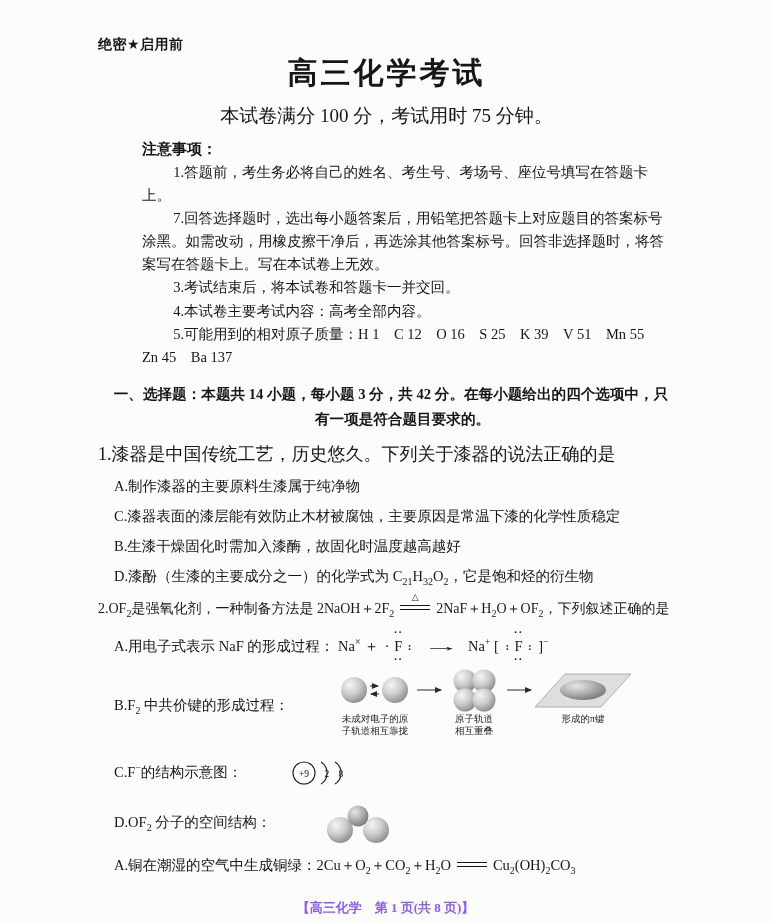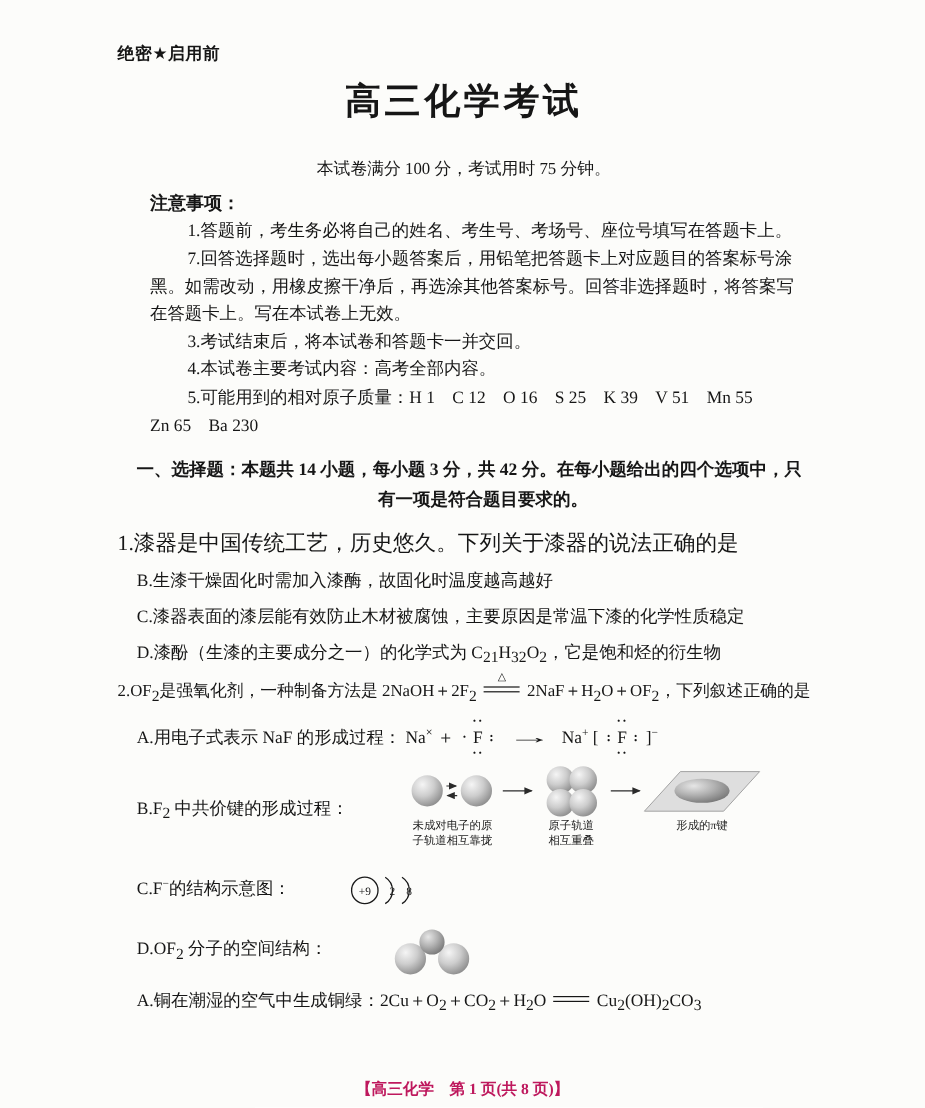--- a/index.html
+++ b/index.html
@@ -4,37 +4,37 @@
 <style>
   * { margin:0; padding:0; box-sizing:border-box; }
   html,body { background:#ffffff; }
   .page {
     width:771px; height:923px; background:#fcfcfa; color:#161616;
     font-family:"Liberation Serif","DejaVu Serif","DejaVu Sans",serif;
     position:relative; overflow:hidden; margin:0 auto;
   }
   .inner { padding:36px 96px 0 98px; }
   .classification { font-size:14px; font-weight:bold; letter-spacing:0.5px; }
-  .title { text-align:center; font-size:30px; font-weight:bold; letter-spacing:3px; margin-top:12px; line-height:1.25; }
-  .subtitle { text-align:center; font-size:14px; margin-top:28px; }
-  .notes { margin-left:27px; margin-top:8px; font-size:14.5px; line-height:1.6; }
+  .title { text-align:center; font-size:30px; font-weight:bold; letter-spacing:3px; line-height:1.25; }
+  .subtitle { text-align:center; font-size:19px; margin-top:11px; }
+  .notes { margin-left:44px; margin-top:8px; font-size:14.5px; line-height:1.6; }
   .notes-heading { font-weight:bold; font-size:15px; }
   .note { text-indent:2.15em;font-family:Liberation Serif, serif; }
   .section-heading {
     font-weight:bold; font-size:14.6px; line-height:1.72;
     margin-top:13px; margin-left:9px; padding-left:23px; text-indent:-23px;text-align:center;
   }
   .stem { font-size:18px; margin-top:9px; line-height:1.5; }
   .q2-stem { font-size:14px; white-space:nowrap; }
   .option { font-size:14.5px; margin-top:8px; margin-left:16px; line-height:1.5; }
   .option-lewis { margin-top:12px; line-height:1.9; }
   .option-flex { display:flex; align-items:center;gap:40px; }
   .option-flex .dlabel { white-space:nowrap; }
   .option-flex svg { margin-left:8px; flex:0 0 auto; }
-  sub { font-size:13px; }
+  sub { font-size:10px; }
   sup { font-size:9.5px; }
   .efx { font-size:10px; }
   .chem-eq {
     display:inline-block; position:relative; width:30px; height:5px;
     border-top:1.2px solid #161616; border-bottom:1.2px solid #161616;
     vertical-align:3px; margin:0 6px;
   }
   .chem-eq .eq-top { position:absolute; left:50%; top:-13px; transform:translateX(-50%); font-size:9px; line-height:1; }
   .lewis { position:relative; display:inline-block; margin:0 10px; padding:0 2px; }
   .ld { position:absolute; font-size:11px; font-weight:bold; line-height:1; }
@@ -74,29 +74,30 @@
     <div class="classification">绝密★启用前</div>
     <div class="title">高三化学考试</div>
     <div class="subtitle">本试卷满分 100 分，考试用时 75 分钟。</div>
 
     <div class="notes">
       <div class="notes-heading">注意事项：</div>
       <p class="note">1.答题前，考生务必将自己的姓名、考生号、考场号、座位号填写在答题卡上。</p>
       <p class="note">7.回答选择题时，选出每小题答案后，用铅笔把答题卡上对应题目的答案标号涂黑。如需改动，用橡皮擦干净后，再选涂其他答案标号。回答非选择题时，将答案写在答题卡上。写在本试卷上无效。</p>
       <p class="note">3.考试结束后，将本试卷和答题卡一并交回。</p>
       <p class="note">4.本试卷主要考试内容：高考全部内容。</p>
-      <p class="note"><span>5.可能用到的相对原子质量：H 1　C 12　O 16　S 25　K 39　V 51　Mn 55</span><br><span>Zn 65　Ba 230</span></p>
+      <p class="note"><span>5.可能用到的相对原子质量：H 1　C 12　O 16　S 25　K 39　V 51　Mn 55</span><br><span>Zn 45　Ba 137</span></p>
     </div>
 
     <div class="section-heading">一、选择题：本题共 14 小题，每小题 3 分，共 42 分。在每小题给出的四个选项中，只有一项是符合题目要求的。</div>
 
     <div>
       <div class="stem">1.漆器是中国传统工艺，历史悠久。下列关于漆器的说法正确的是</div>
+      <div class="option">A.制作漆器的主要原料生漆属于纯净物</div>
+      <div class="option">C.漆器表面的漆层能有效防止木材被腐蚀，主要原因是常温下漆的化学性质稳定</div>
       <div class="option">B.生漆干燥固化时需加入漆酶，故固化时温度越高越好</div>
-      <div class="option">C.漆器表面的漆层能有效防止木材被腐蚀，主要原因是常温下漆的化学性质稳定</div>
       <div class="option">D.漆酚（生漆的主要成分之一）的化学式为 C<sub>21</sub>H<sub>32</sub>O<sub>2</sub>，它是饱和烃的衍生物</div>
     </div>
 
     <div>
       <div class="stem q2-stem">2.OF<sub>2</sub>是强氧化剂，一种制备方法是 2NaOH＋2F<sub>2</sub><span class="chem-eq"><span class="eq-top">△</span></span>2NaF＋H<sub>2</sub>O＋OF<sub>2</sub>，下列叙述正确的是</div>
 
       <div class="option option-lewis">
         <span>A.用电子式表示 NaF 的形成过程：</span>
         <span>Na</span><sup class="efx">×</sup>
         <span>＋</span>
@@ -164,14 +165,14 @@
         </svg>
       </div>
     </div>
 
     <div>
       <div class="option">A.铜在潮湿的空气中生成铜绿：2Cu＋O<sub>2</sub>＋CO<sub>2</sub>＋H<sub>2</sub>O<span class="chem-eq"></span>Cu<sub>2</sub>(OH)<sub>2</sub>CO<sub>3</sub></div>
     </div>
 
   </div>
 
-  <div class="footer" style="color: #be185d;">【高三化学　第 1 页(共 8 页)】</div>
+  <div class="footer" style="color: #8b5cf6;">【高三化学　第 1 页(共 8 页)】</div>
 </div>
 
 </body></html>

